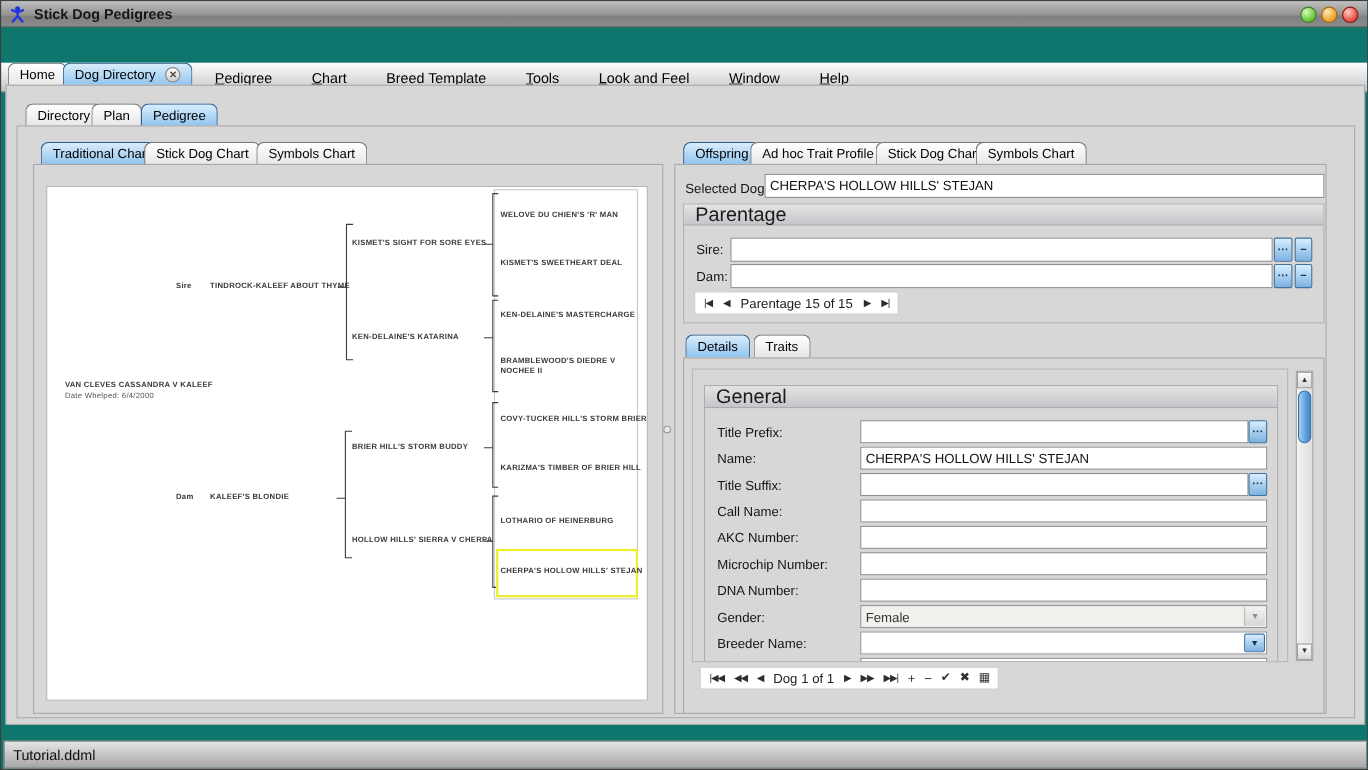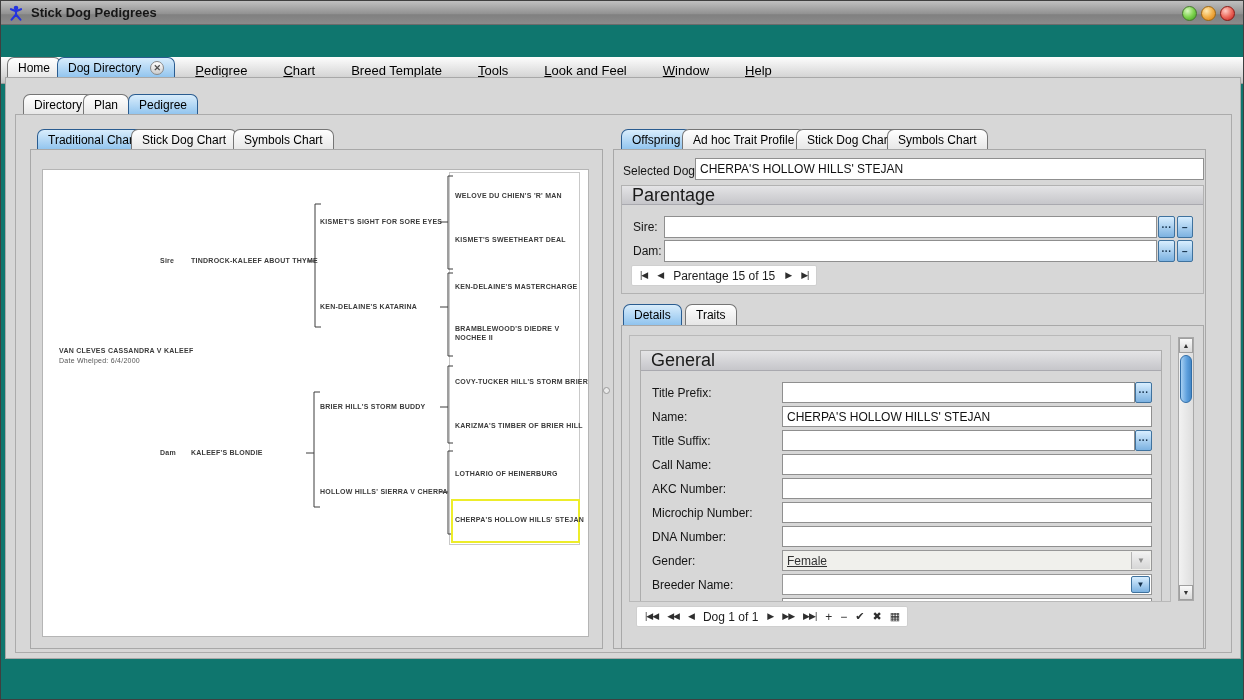--- a/index.html
+++ b/index.html
@@ -63,21 +63,21 @@
     font-size:18px; color:#1a1a1a; display:flex; align-items:center; padding-left:10px; }
   .navstrip { position:absolute; background:#fff; border:1px solid #cfcfcf; border-radius:2px;
     display:flex; align-items:center; gap:10px; padding:0 8px; font-size:12px; color:#1d1d1d; }
   .navico { font-size:9px; color:#2e2e2e; letter-spacing:-1px; line-height:1; }
   .combo { position:absolute; height:21px; border:1px solid #979797; background:#fff;
     font-size:12px; color:#111; display:flex; align-items:center; padding-left:4px; }
   .combo .arrow { position:absolute; right:1px; top:1px; bottom:1px; width:19px;
     display:flex; align-items:center; justify-content:center; font-size:8px; }
   .arrow.gray { background:linear-gradient(#f2f2f2,#d6d6d6); border-left:1px solid #b5b5b5; color:#8e8e8e; }
   .arrow.blue { background:linear-gradient(#d8eeff,#7cb2e1); border:1px solid #3f729e; border-radius:2px; color:#15314b; }
-  .combo.dis { background:#f0f0ec; color:#333;text-decoration:underline; }
+  .combo.dis { background:#f0f0ec; color:#333; }
   
   .sbtrack { position:absolute; left:1177px; top:336px; width:16px; height:264px;
     background:linear-gradient(90deg,#f2f2f2,#dedede); border:1px solid #a9a9a9; }
   .sbbtn { position:absolute; left:0; width:14px; height:15px;
     background:linear-gradient(#fafafa,#d9d9d9); border:1px solid #9f9f9f;
     font-size:7px; color:#333; text-align:center; line-height:14px; }
   .sbthumb { position:absolute; left:1px; top:17px; width:12px; height:48px; border-radius:6px;
     background:linear-gradient(90deg,#a7d0f2,#5d9fdd 60%,#4588c6); border:1px solid #2f6da8; }
   
   .statusbar { position:absolute; left:2px; top:672px; width:1240px; height:26px;
@@ -292,14 +292,17 @@
     <span class="navico">▶</span>
     <span class="navico">▶▶</span>
     <span class="navico">▶▶|</span>
     <span class="navico" style="font-size:12px;">+</span>
     <span class="navico" style="font-size:12px;">−</span>
     <span class="navico" style="font-size:11px;">✔</span>
     <span class="navico" style="font-size:11px;">✖</span>
     <span class="navico" style="font-size:11px;">▦</span>
   </div>
 
+  <div class="statusbar">
+    <span>Tutorial.ddml</span>
+  </div>
 
 </div>
 
 </body></html>

